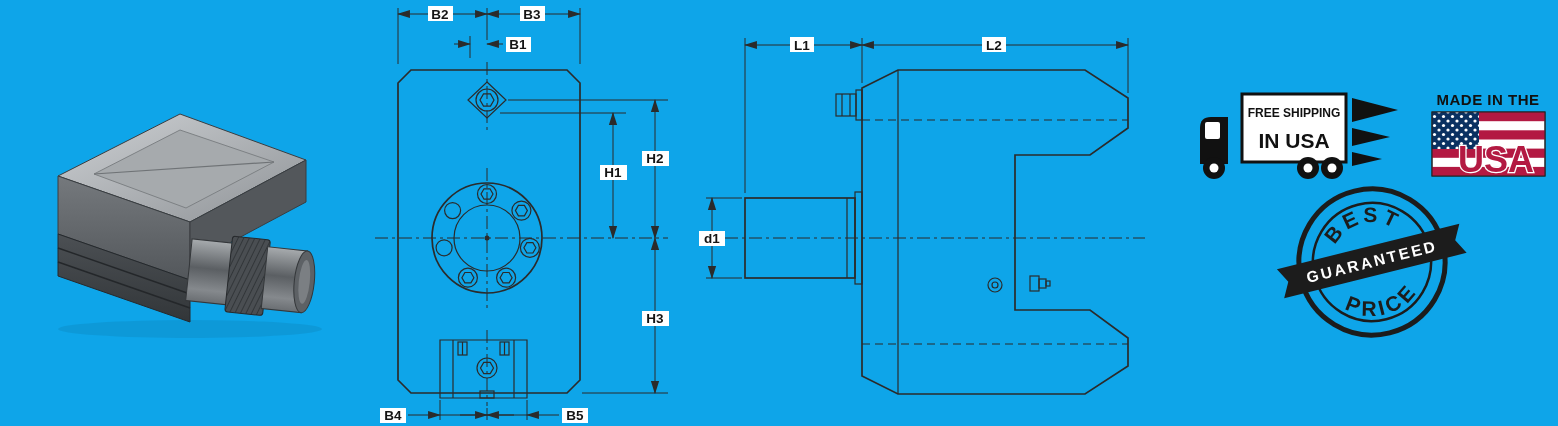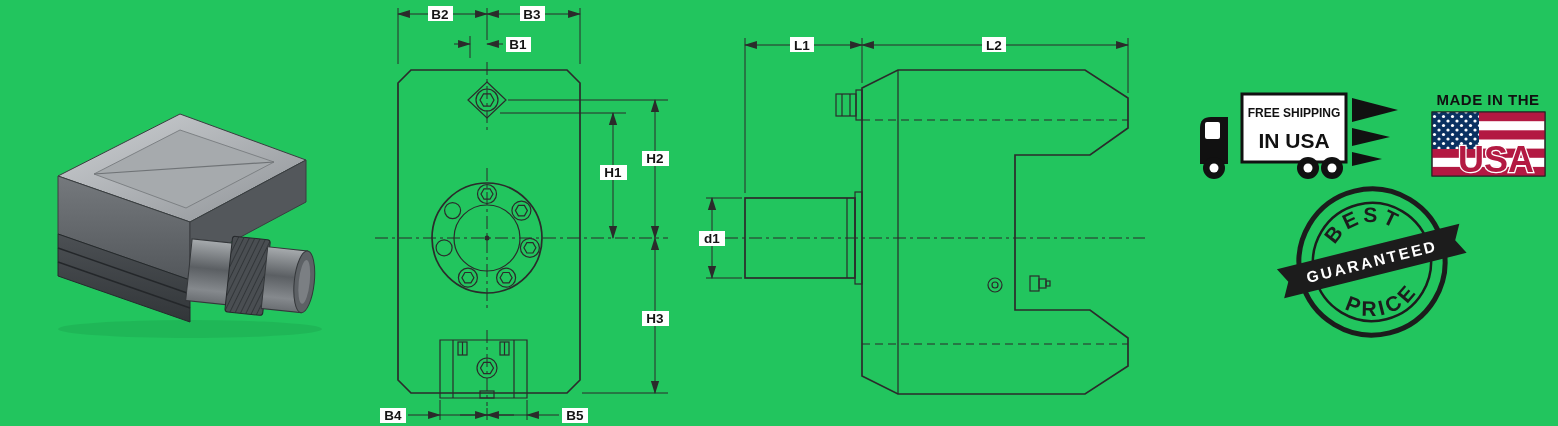--- a/index.html
+++ b/index.html
@@ -1,16 +1,16 @@
 <!DOCTYPE html>
 <html><head>
 <meta charset="utf-8">
 <style>
   html,body{margin:0;padding:0;background:#fff;}
-  #canvas{position:relative;width:1558px;height:426px;background:#22c55e;overflow:hidden;
+  #canvas{position:relative;width:1558px;height:426px;background:#0ea5e9;overflow:hidden;
           font-family:"Liberation Sans",sans-serif;}
   .abs{position:absolute;}
   
   .ol  {fill:none;stroke:#2b2b2b;stroke-width:1.7;stroke-linejoin:miter;}
   .tl  {fill:none;stroke:#2b2b2b;stroke-width:1.2;}
   .dim {fill:none;stroke:#2b2b2b;stroke-width:1;}
   .cl  {fill:none;stroke:#2b2b2b;stroke-width:1;stroke-dasharray:13 4 3 4;}
   .hid {fill:none;stroke:#2b2b2b;stroke-width:1.1;stroke-dasharray:8 5;}
   .dimtxt{font:bold 13.5px "Liberation Sans",sans-serif;fill:#141414;}
   .wbg {fill:#ffffff;}

